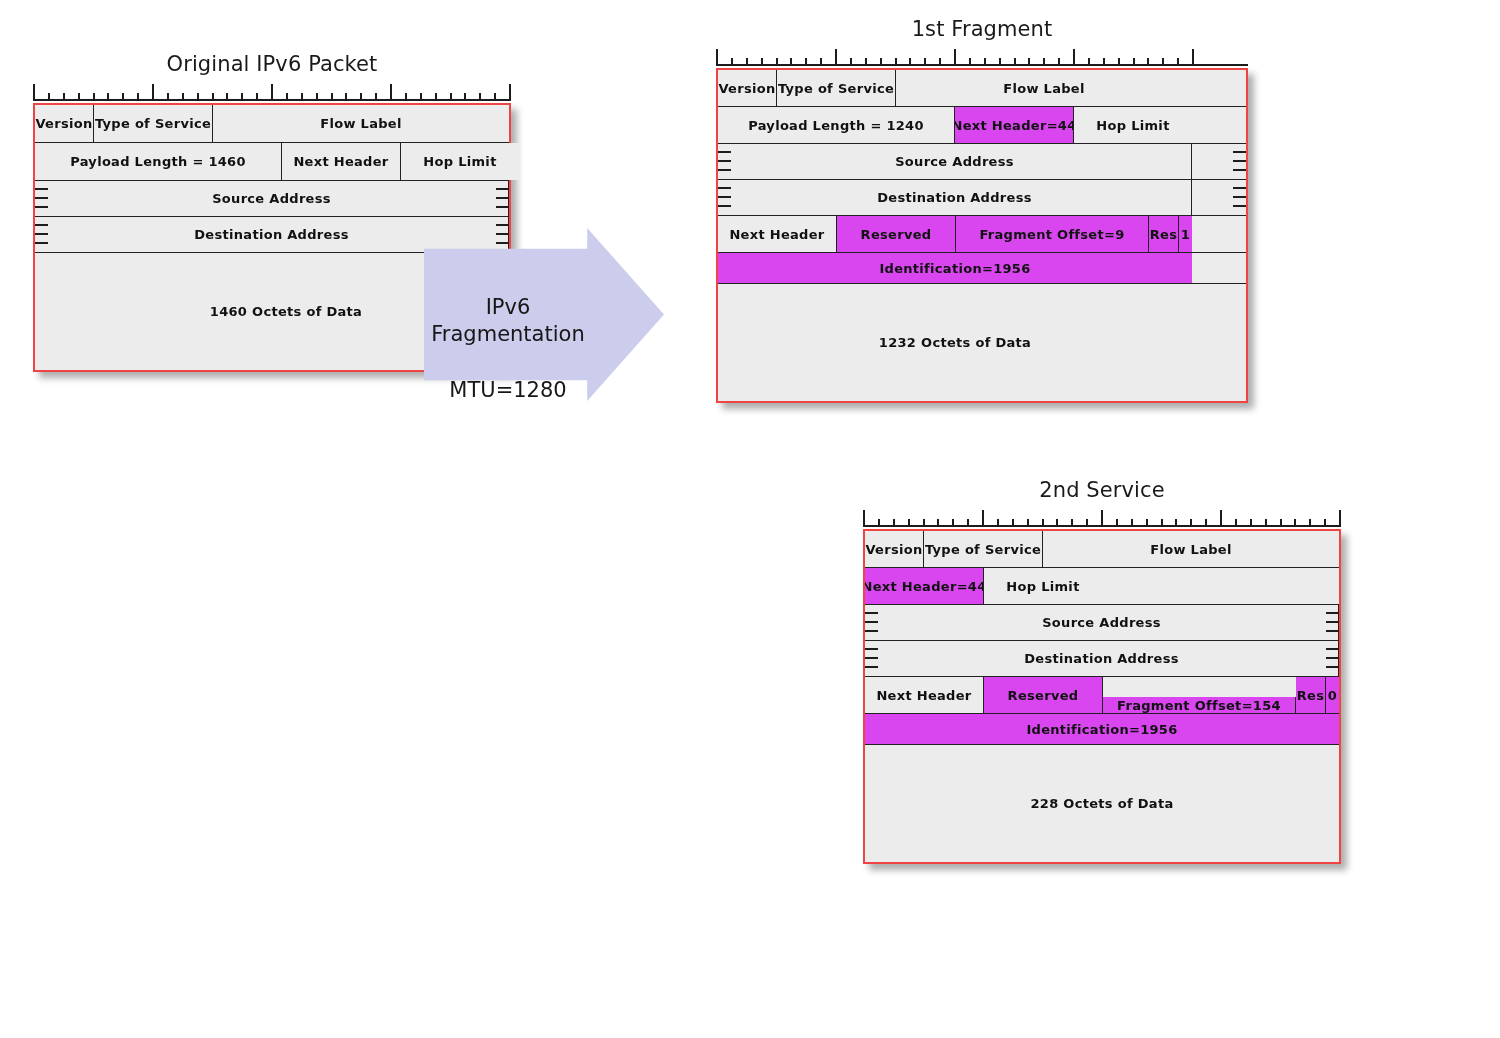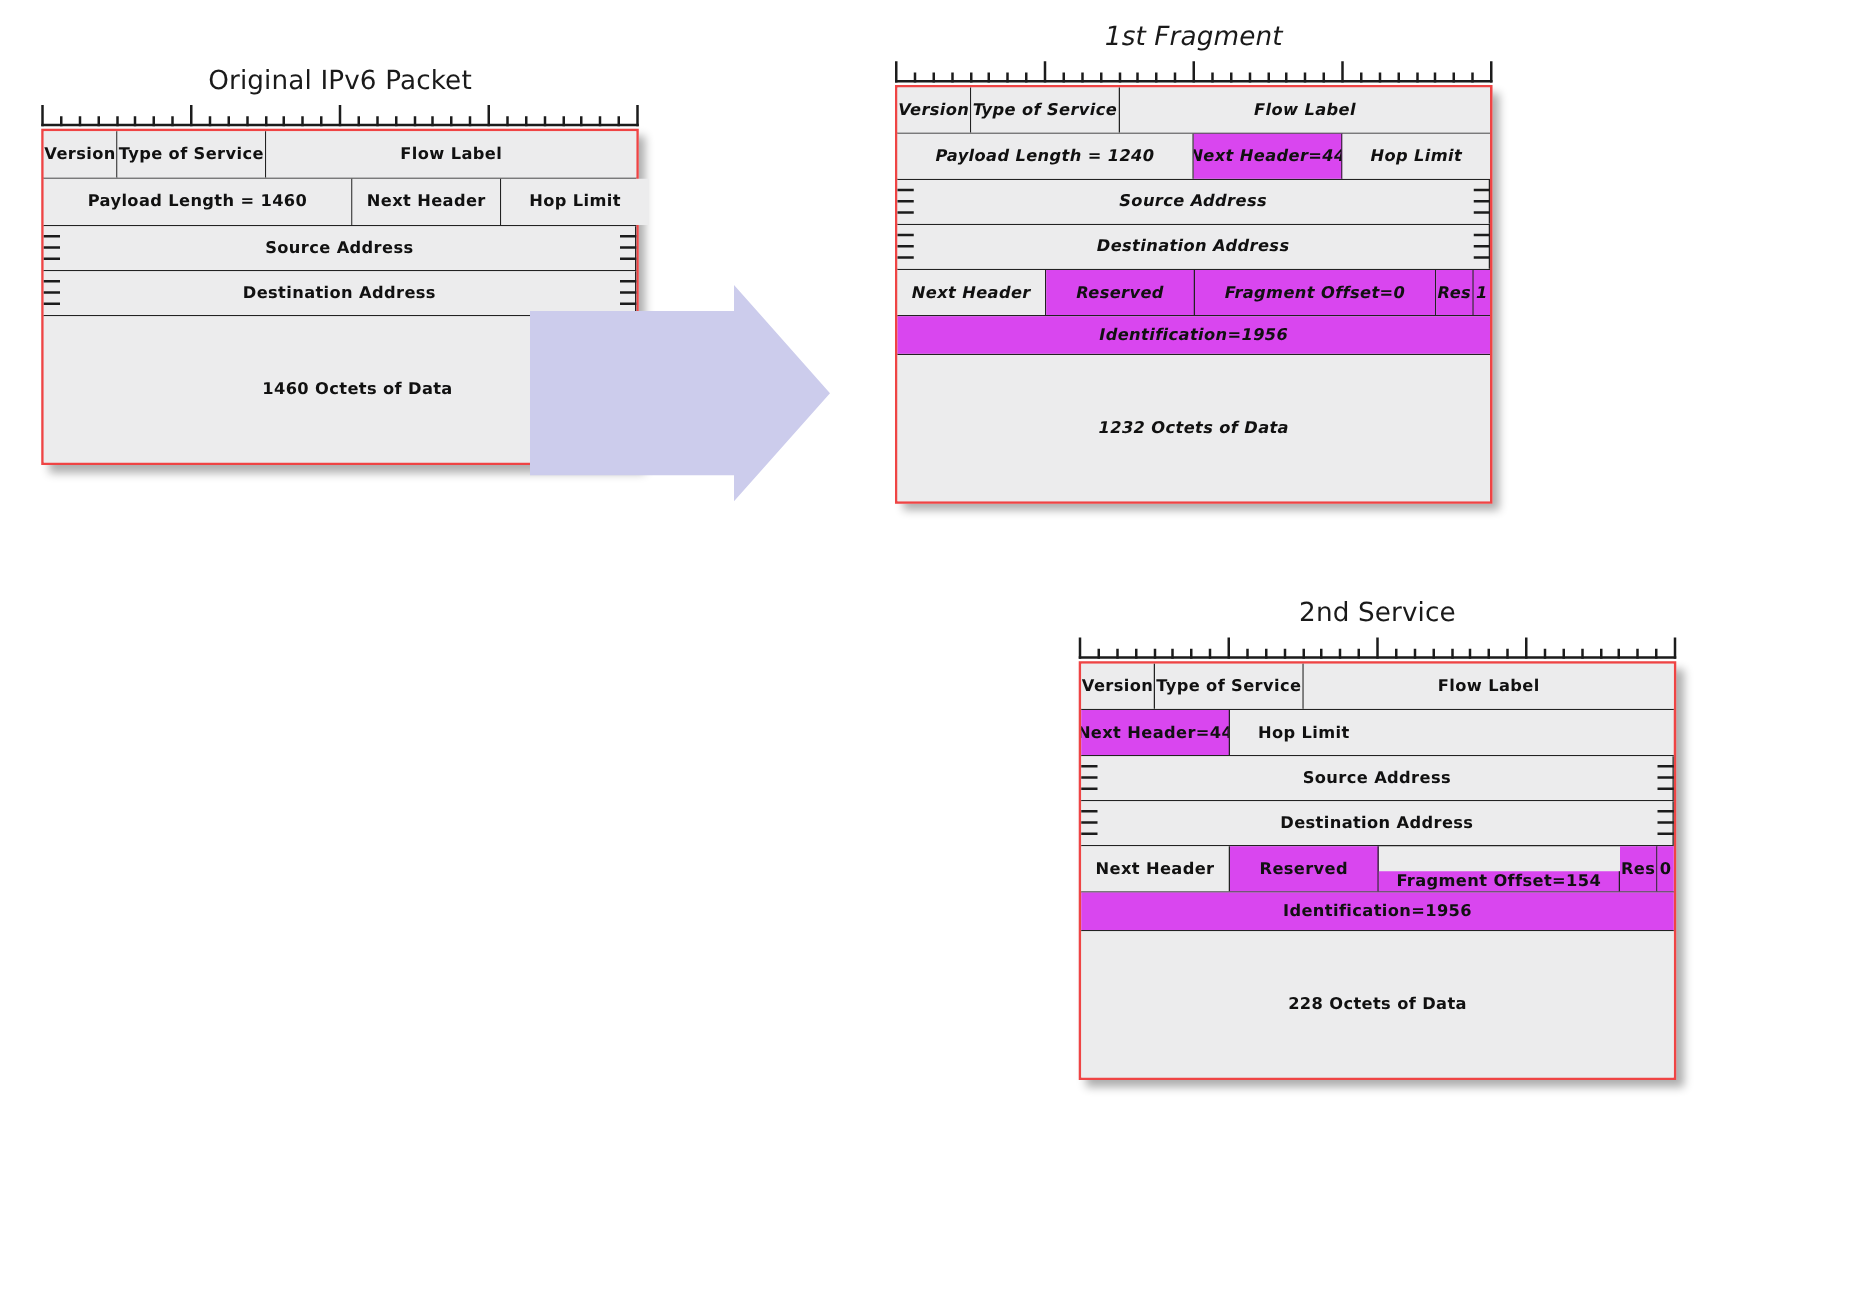--- a/index.html
+++ b/index.html
@@ -229,23 +229,27 @@
       <div class="row" style="height: 117px;">
         <div class="cell" style="width: 474px; padding-left: 28px;">
           <span>1460 Octets of Data</span>
         </div>
       </div>
     </div>
 </div>
 
 <div class="arrow-wrap">
   <div class="arrow-shape"></div>
+  <div class="arrow-label">
+    <div>IPv6 Fragmentation</div>
+    <div>MTU=1280</div>
+  </div>
 </div>
 
-<div class="packet" id="pkt-fragment1" style="left:716px; top:17px; width:478px;font-style:italic;">
+<div class="packet" id="pkt-fragment1" style="left:716px; top:17px; width:532px;">
   <div class="pkt-title">1st Fragment</div>
   <div class="ruler">
       <div class="base"></div>
       <div class="tick major" style="left: 0px;"></div>
       <div class="tick" style="left: 14.875px;"></div>
       <div class="tick" style="left: 29.75px;"></div>
       <div class="tick" style="left: 44.625px;"></div>
       <div class="tick" style="left: 59.5px;"></div>
       <div class="tick" style="left: 74.375px;"></div>
       <div class="tick" style="left: 89.25px;"></div>
@@ -330,21 +334,21 @@
         </div>
       </div>
       <div class="row" style="height: 37px;">
         <div class="cell" style="width: 119px;">
           <span>Next Header</span>
         </div>
         <div class="cell white" style="width: 119px;">
           <span>Reserved</span>
         </div>
         <div class="cell white" style="width: 193px;">
-          <span>Fragment Offset=0</span>
+          <span>Fragment Offset=9</span>
         </div>
         <div class="cell white" style="width: 30px;">
           <span>Res</span>
         </div>
         <div class="cell white" style="width: 13px;">
           <span>1</span>
         </div>
       </div>
       <div class="row" style="height: 31px;">
         <div class="cell white" style="width: 474px;">

